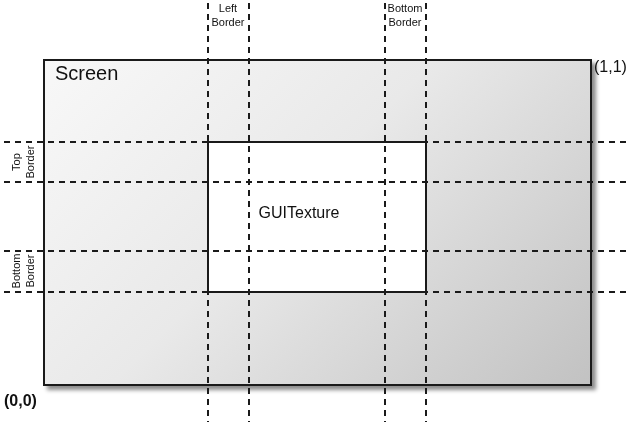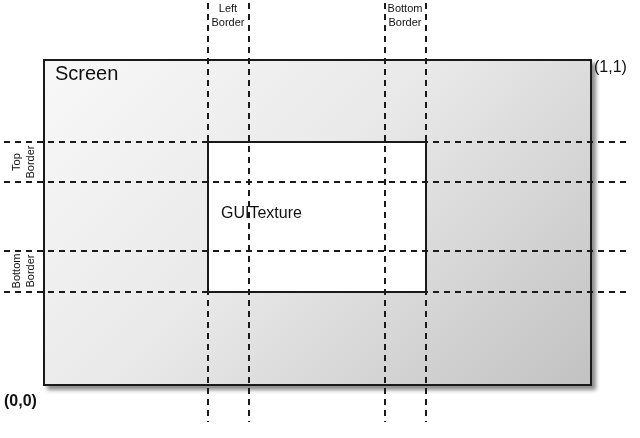--- a/index.html
+++ b/index.html
@@ -44,21 +44,21 @@
   .v-left-inner{left:248px;}
   .v-right-inner{left:384px;}
   .v-right-outer{left:425px;}
   .h-top-outer{top:141px;}
   .h-top-inner{top:181px;}
   .h-bottom-inner{top:250px;}
   .h-bottom-outer{top:291px;}
   
   .lbl{position:absolute;z-index:4;white-space:nowrap;}
   .screen-label{left:55px;top:62px;font-size:20px;}
-  .texture-label{left:221px;top:204px;width:184px;text-align:left;font-size:16px;}
+  .texture-label{left:207px;top:204px;width:184px;text-align:center;font-size:16px;}
   .coord{font-size:16px;}
   .coord-max{left:594px;top:42px;margin-top:16px;}
   .coord-origin{left:4px;top:392px;font-weight:bold;}
   .border-label{
     display:flex;flex-direction:column;align-items:center;
     font-size:11px;line-height:14px;z-index:4;position:absolute;
   }
   .left-border-label{left:198px;top:1px;width:60px;}
   .right-border-label{left:375px;top:1px;width:60px;}
   .rot{transform:rotate(-90deg);}

